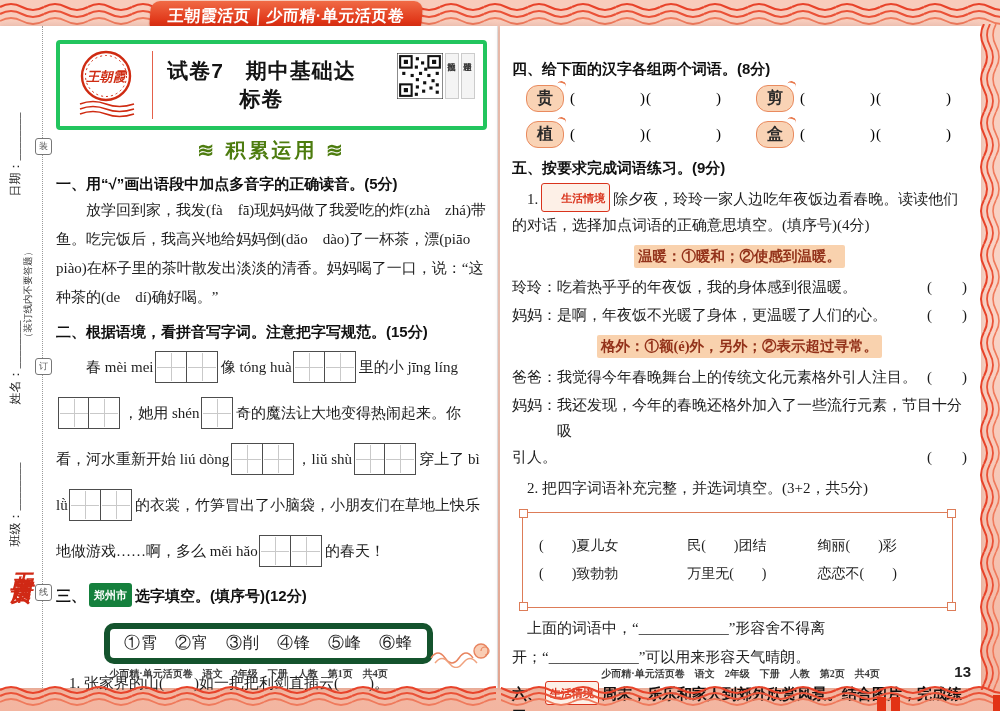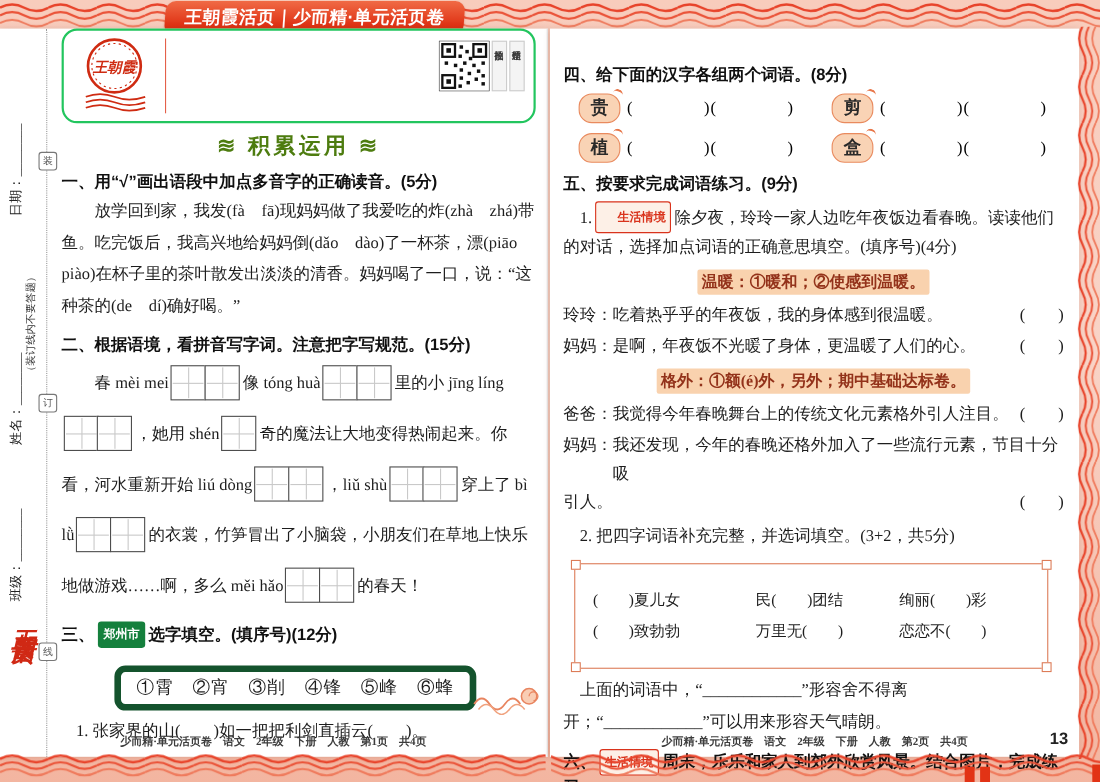--- a/index.html
+++ b/index.html
@@ -35,21 +35,21 @@
               border-radius:3px;background:#fff;color:#555;font-size:9px;line-height:14px;
               text-align:center;font-family:"Liberation Serif",serif;}
   .vlabel{position:absolute;transform:rotate(-90deg);text-align:center;
           font-family:"Liberation Serif",serif;font-size:12px;color:#222;white-space:nowrap;}
   .vnote{font-size:9.5px;color:#333;}
   .brandv{position:absolute;left:7px;top:530px;writing-mode:vertical-rl;text-orientation:upright;
           color:#d02915;font-family:"Liberation Serif",serif;font-weight:bold;font-size:21px;
           letter-spacing:3px;font-style:italic;}
 
   
-  .hdrbox{position:relative;height:82px;border:2px solid #22c55e;border-radius:14px;}
+  .hdrbox{position:relative;margin-top:14px;height:82px;border:4px solid #22c55e;border-radius:4px;}
   .hdr-logo{position:absolute;left:10px;top:6px;width:74px;height:68px;}
   .hdr-div{position:absolute;left:92px;top:7px;bottom:7px;border-left:1.5px solid #e4604a;}
   .hdr-title{position:absolute;left:98px;right:118px;top:50%;transform:translateY(-50%);
              text-align:center;font-weight:bold;font-size:21px;color:#141414;letter-spacing:1px;}
   .hdr-qr{position:absolute;right:8px;top:9px;display:flex;gap:2px;}
   .qrcap{writing-mode:vertical-rl;text-orientation:upright;font-size:8.5px;line-height:10px;
          color:#333;background:#f4f4f4;border:.5px solid #ccc;padding:2px 1px;height:40px;}
 
   .meta{margin-top:11px;text-align:center;font-family:"Liberation Serif",serif;
         font-weight:bold;font-size:13px;color:#111;}
@@ -151,20 +151,21 @@
       <div class="hdrbox">
         <svg class="hdr-logo" viewBox="0 0 74 68" xmlns="http://www.w3.org/2000/svg">
           <circle cx="36" cy="26" r="24" fill="#fff" stroke="#cf2b12" stroke-width="2.4"></circle>
           <circle cx="36" cy="26" r="20.5" fill="none" stroke="#cf2b12" stroke-width="1" stroke-dasharray="2 3"></circle>
           <text x="36" y="31" text-anchor="middle" font-family="Liberation Serif,serif" font-weight="bold" font-style="italic" font-size="13" fill="#cf2b12">王朝霞</text>
           <path d="M10 54 Q23 49 36 54 Q49 59 64 54" stroke="#cf2b12" stroke-width="1.6" fill="none"></path>
           <path d="M10 59 Q23 54 36 59 Q49 64 64 59" stroke="#cf2b12" stroke-width="1.6" fill="none"></path>
           <path d="M10 64 Q23 59 36 64 Q49 69 64 64" stroke="#cf2b12" stroke-width="1.6" fill="none"></path>
         </svg>
         <div class="hdr-div"></div>
+        <div class="hdr-title">试卷7　期中基础达标卷</div>
         <div class="hdr-qr">
           <svg width="46" height="46" viewBox="0 0 44 44" xmlns="http://www.w3.org/2000/svg">
             <rect width="44" height="44" fill="#fff" stroke="#222" stroke-width="1"></rect>
             <g fill="#111">
               <rect x="3" y="3" width="11" height="11" fill="none" stroke="#111" stroke-width="2"></rect>
               <rect x="6.5" y="6.5" width="4" height="4"></rect>
               <rect x="30" y="3" width="11" height="11" fill="none" stroke="#111" stroke-width="2"></rect>
               <rect x="33.5" y="6.5" width="4" height="4"></rect>
               <rect x="3" y="30" width="11" height="11" fill="none" stroke="#111" stroke-width="2"></rect>
               <rect x="6.5" y="33.5" width="4" height="4"></rect>
@@ -274,21 +275,21 @@
           <span>玲玲：</span>
           <span class="dtext">吃着热乎乎的年夜饭，我的身体感到很温暖。</span>
           <span class="dblank">(　　)</span>
         </p>
       <p class="kai drow">
           <span>妈妈：</span>
           <span class="dtext">是啊，年夜饭不光暖了身体，更温暖了人们的心。</span>
           <span class="dblank">(　　)</span>
         </p>
 
-      <div class="defbox">格外：①额(é)外，另外；期中基础达标卷。</div>
+      <div class="defbox">格外：①额(é)外，另外；②表示超过寻常。</div>
       <p class="kai drow">
           <span>爸爸：</span>
           <span class="dtext">我觉得今年春晚舞台上的传统文化元素格外引人注目。</span>
           <span class="dblank">(　　)</span>
         </p>
       <p class="kai drow" style="margin-bottom:0;">
           <span>妈妈：</span>
           <span class="dtext">我还发现，今年的春晚还格外加入了一些流行元素，节目十分吸</span>
         </p>
       <p class="kai drow" style="margin-top:0;">

